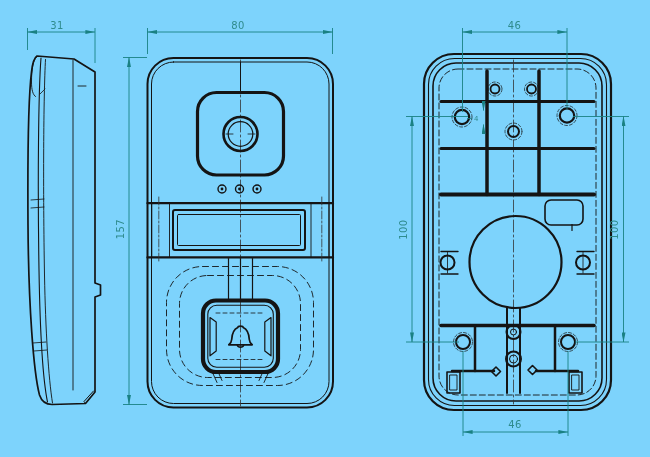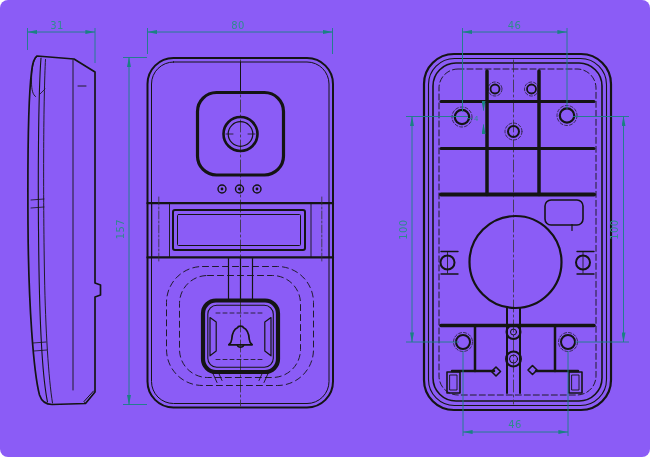--- a/index.html
+++ b/index.html
@@ -1,17 +1,17 @@
 <!DOCTYPE html>
 <html><head>
 <meta charset="utf-8">
 <style>
   html,body{margin:0;padding:0;background:#fff;}
-  .canvas{width:650px;height:457px;background:#8b5cf6;position:relative;overflow:hidden;
-          font-family:"DejaVu Sans",sans-serif;border-radius:8px;}
+  .canvas{width:650px;height:457px;background:#7dd3fc;position:relative;overflow:hidden;
+          font-family:"DejaVu Sans",sans-serif;}
   svg{display:block}
   .dimtxt{font-family:"DejaVu Sans",sans-serif;font-size:10px;fill:#2f8b8d;letter-spacing:.4px}
   .dimtxt.small{font-size:7px}
 </style>
 </head>
 <body>
 
 <div class="canvas">
 <svg width="650" height="457" viewBox="0 0 650 457">
   <defs>

